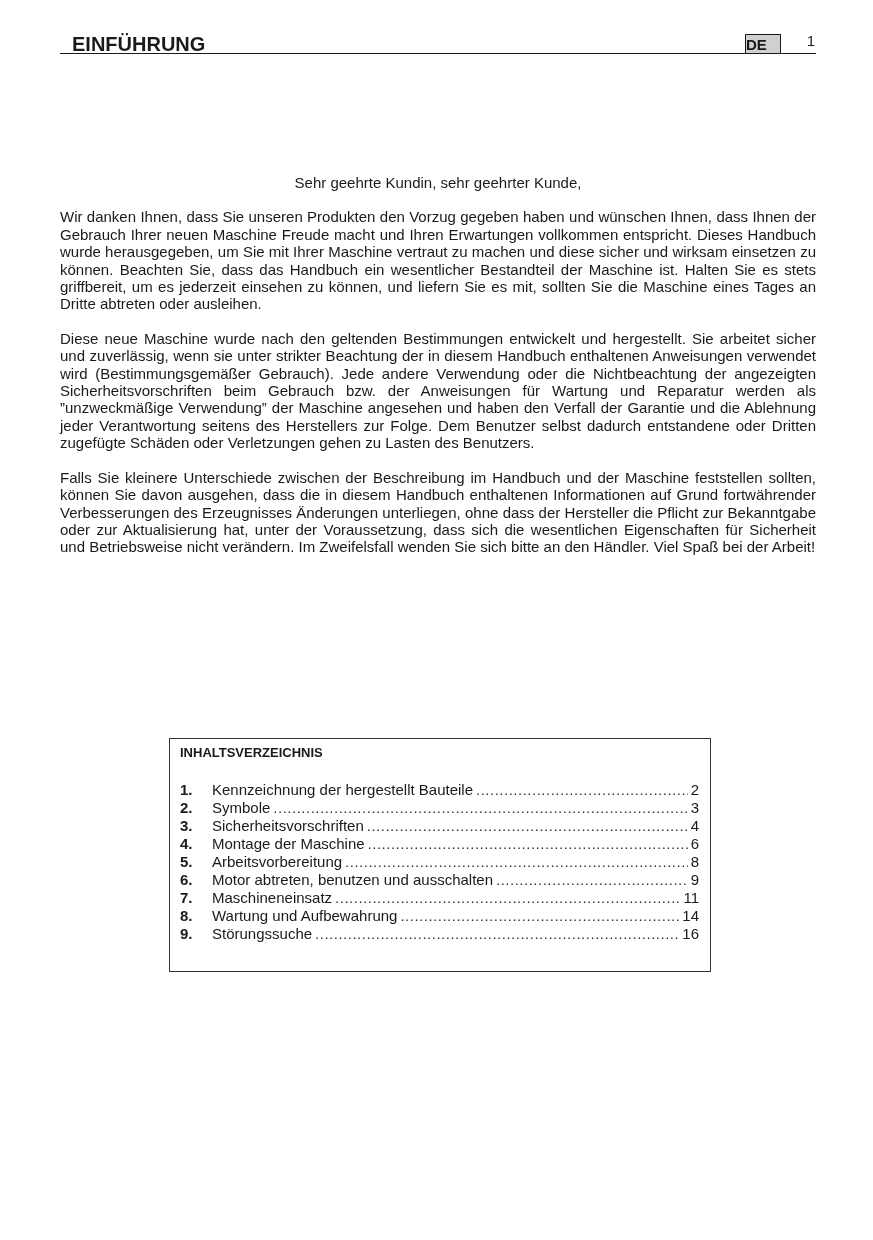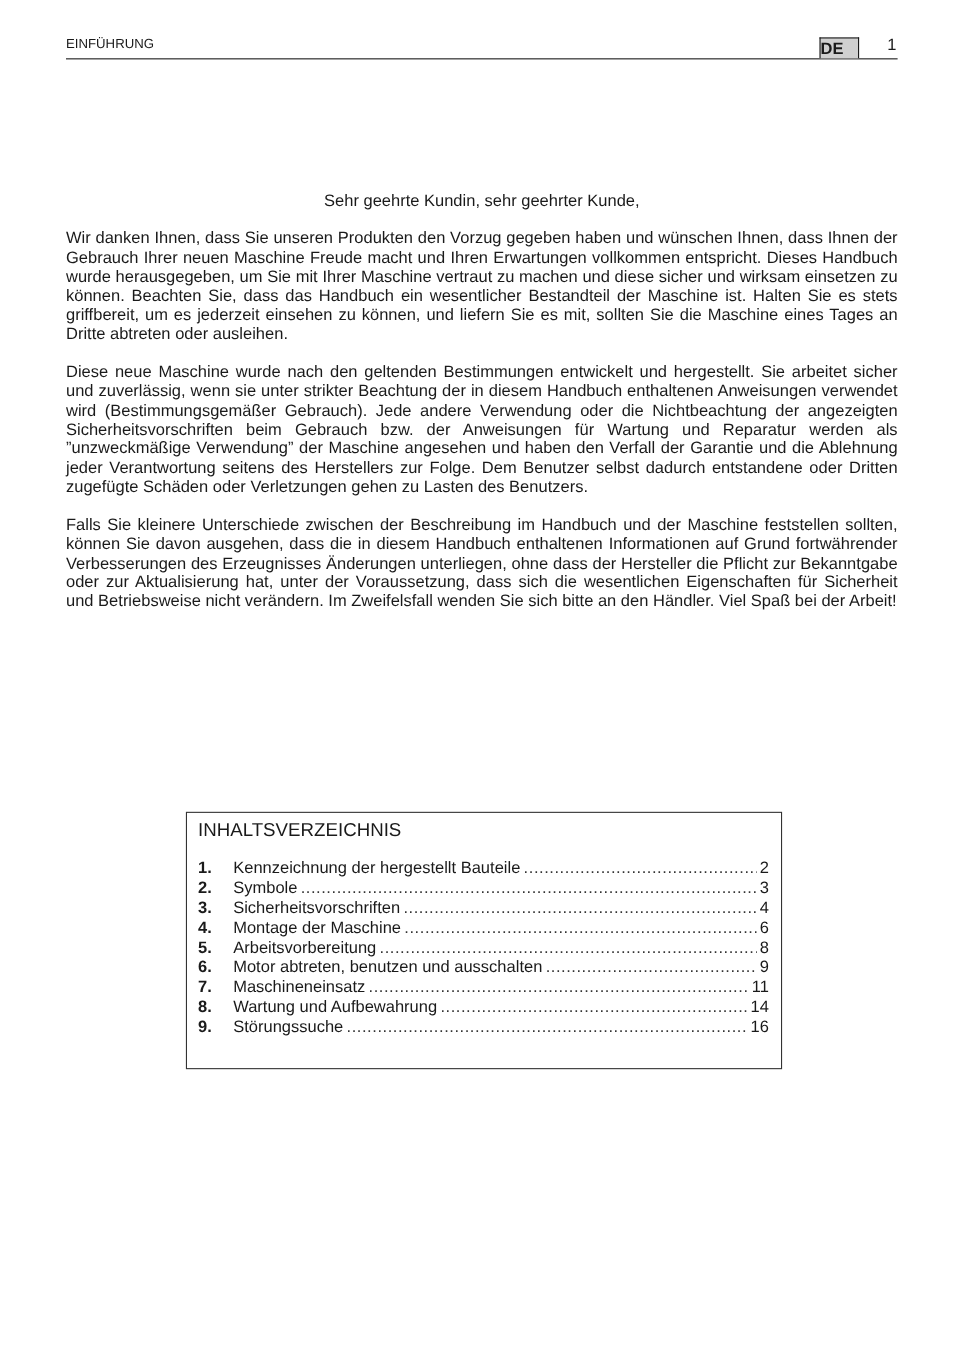--- a/index.html
+++ b/index.html
@@ -5,42 +5,42 @@
   html, body { margin: 0; padding: 0; background: #ffffff; }
   body {
     width: 873px; height: 1240px; position: relative; overflow: hidden;
     font-family: "Liberation Sans", sans-serif; color: #1a1a1a;
   }
   .header {
     position: absolute; left: 60px; top: 30px; width: 756px; height: 23px;
     border-bottom: 1px solid #1a1a1a;
   }
   .header-title {
-    position: absolute; left: 0; top: 3px; font-size: 12px; font-weight: normal; letter-spacing: 0px;
+    position: absolute; left: 12px; top: 3px; font-size: 20px; font-weight: bold; letter-spacing: 0px;
   }
   .lang-badge {
     position: absolute; left: 685px; top: 4px; width: 34px; height: 18px;
     background: #d0d0d0; border: 1px solid #1a1a1a; border-bottom: none;
     font-size: 15px; font-weight: bold; text-align: left; line-height: 19px;
   }
   .page-number {
     position: absolute; right: 1px; top: 2px; font-size: 15px;
   }
   .body-text {
     position: absolute; left: 60px; top: 174px; width: 756px;
     font-size: 15px; line-height: 17.4px;
   }
   .body-text p { margin: 0 0 17px 0; text-align: justify; }
   .body-text p.salutation { margin-bottom: 17px; text-align: center; }
   .toc-box {
     position: absolute; left: 169px; top: 738px; width: 542px; height: 234px;
     border: 1px solid #333; box-sizing: border-box;
   }
   .toc-title {
-    position: absolute; left: 10px; top: 6px; font-size: 17px; font-weight: normal;
+    position: absolute; left: 10px; top: 6px; font-size: 13px; font-weight: bold;
   }
   .toc-list {
     position: absolute; left: 10px; top: 42px; width: 519px;
   }
   .toc-item {
     display: flex; align-items: baseline; height: 18px; font-size: 15px; line-height: 18px;
   }
   .toc-num { width: 32px; font-weight: bold; flex: none; }
   .toc-label { flex: none; white-space: nowrap; }
   .toc-dots {

